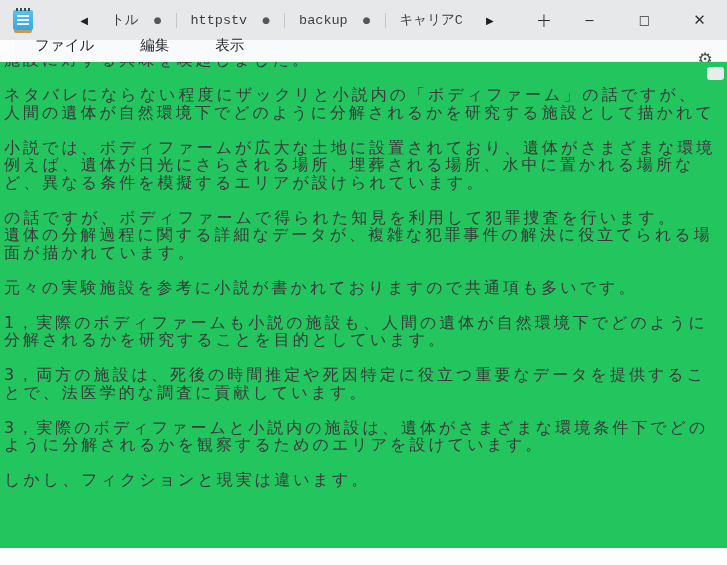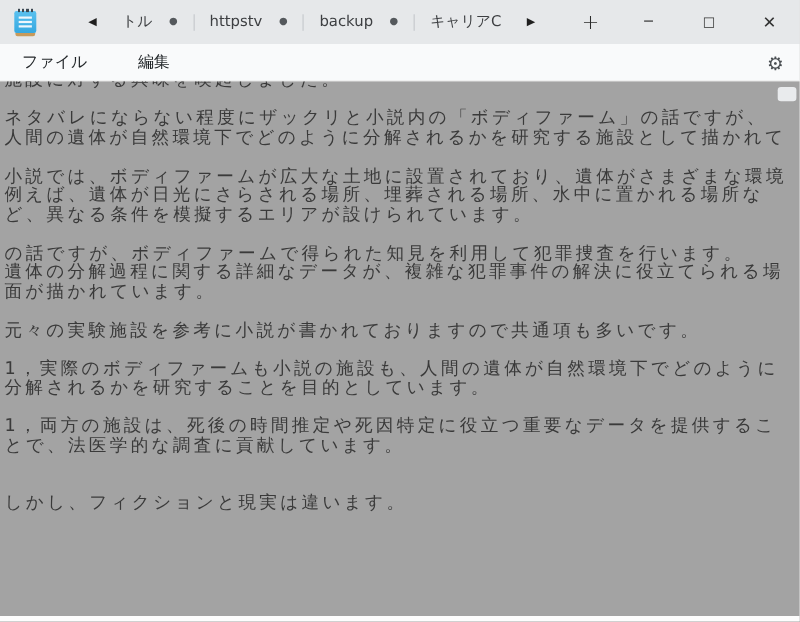--- a/index.html
+++ b/index.html
@@ -33,56 +33,56 @@
 
   .tabscroll {
     width:26px; height:28px; display:flex; align-items:center; justify-content:center;
     font-size:10px; color:#1f1f1f; cursor:default;
   }
   .tabscroll.left { margin-left:38px; }
   .tab {
     height:30px; display:flex; align-items:center; padding:0 14px;
     font-size:13.5px; color:#3d3f42; white-space:nowrap; cursor:default;
   }
-  .tab .tab-label { max-width:66px; overflow:hidden; }
+  .tab .tab-label { max-width:66px; overflow:hidden;font-family:Liberation Mono, monospace; }
   .tab .dirty-dot { font-size:9px; color:#54585c; margin-left:15px; line-height:1; }
   .tab-divider { width:1px; height:15px; background:#c3c7cb; flex:0 0 auto; }
   .newtab {
     width:30px; height:28px; margin-left:26px;
     display:flex; align-items:center; justify-content:center;
     font-size:19px; font-weight:300; color:#2b2b2b;
   }
   .win-controls { margin-left:auto; display:flex; height:40px; }
   .win-btn {
     width:55px; height:40px; display:flex; align-items:center; justify-content:center;
     color:#333; font-size:13px;
   }
   .win-btn.close { font-size:15px; }
   .win-btn.max { font-size:12px; }
 
   
   .menubar {
-    height:34px; background:#f9fafb; border-bottom:1px solid #ececec;
-    display:flex; align-items:center; position:relative;
+    height:22px; background:#f9fafb; border-bottom:1px solid #ececec;
+    display:flex; align-items:flex-end; position:relative;margin-left:15px;
   }
   .menu-item {
     padding:6px 14px; margin-left:4px;
     font-size:14.5px; color:#1f2326; border-radius:4px;
   }
   .menu-item:first-child { margin-left:6px; }
   .menu-item + .menu-item { margin-left:18px; }
   .settings-btn {
     position:absolute; right:6px; top:4px; width:32px; height:30px;
     display:flex; align-items:center; justify-content:center;
     font-size:17px; color:#4a4e52; border-radius:4px;
   }
 
   
   .editor {
-    position:relative; height:486px; background:#a3a3a3;
+    position:relative; height:486px; background:#22c55e;
     overflow:hidden; padding-left:4px; cursor:text;
   }
   .editor-content { margin-top:-11px; }
   .line {
     height:17.5px; line-height:17.5px;
     font-size:16px; letter-spacing:3px;
     color:#3a3a3a; white-space:pre;
   }
   .scrollbar-hint {
     position:absolute; right:3px; top:5px; width:17px; height:13px;
@@ -133,20 +133,21 @@
   <div class="win-controls">
     <div class="win-btn">─</div>
     <div class="win-btn max">□</div>
     <div class="win-btn close">✕</div>
   </div>
 </div>
 
 <div class="menubar">
   <div class="menu-item">ファイル</div>
   <div class="menu-item">編集</div>
+  <div class="menu-item">表示</div>
   <div class="settings-btn">⚙</div>
 </div>
 
 <div class="editor">
   <div class="editor-content">
     <div class="line">施設に対する興味を喚起しました。</div>
     <div class="line"></div>
     <div class="line">ネタバレにならない程度にザックリと小説内の「ボディファーム」の話ですが、</div>
     <div class="line">人間の遺体が自然環境下でどのように分解されるかを研究する施設として描かれて</div>
     <div class="line"></div>
@@ -156,20 +157,22 @@
     <div class="line"></div>
     <div class="line">の話ですが、ボディファームで得られた知見を利用して犯罪捜査を行います。</div>
     <div class="line">遺体の分解過程に関する詳細なデータが、複雑な犯罪事件の解決に役立てられる場</div>
     <div class="line">面が描かれています。</div>
     <div class="line"></div>
     <div class="line">元々の実験施設を参考に小説が書かれておりますので共通項も多いです。</div>
     <div class="line"></div>
     <div class="line">1，実際のボディファームも小説の施設も、人間の遺体が自然環境下でどのように</div>
     <div class="line">分解されるかを研究することを目的としています。</div>
     <div class="line"></div>
-    <div class="line">1，両方の施設は、死後の時間推定や死因特定に役立つ重要なデータを提供するこ</div>
+    <div class="line">3，両方の施設は、死後の時間推定や死因特定に役立つ重要なデータを提供するこ</div>
     <div class="line">とで、法医学的な調査に貢献しています。</div>
     <div class="line"></div>
+    <div class="line">3，実際のボディファームと小説内の施設は、遺体がさまざまな環境条件下でどの</div>
+    <div class="line">ように分解されるかを観察するためのエリアを設けています。</div>
     <div class="line"></div>
     <div class="line">しかし、フィクションと現実は違います。</div>
   </div>
   <div class="scrollbar-hint"></div>
 </div>
 
 </body></html>

